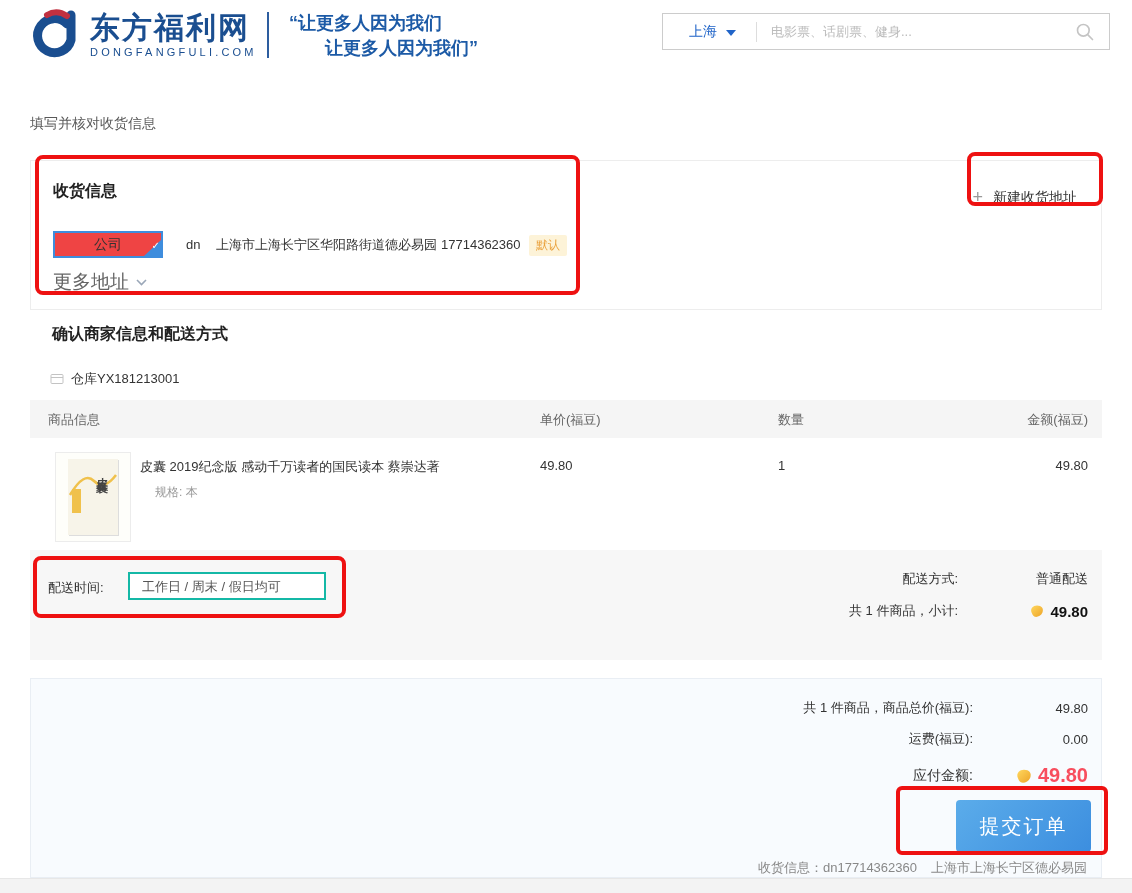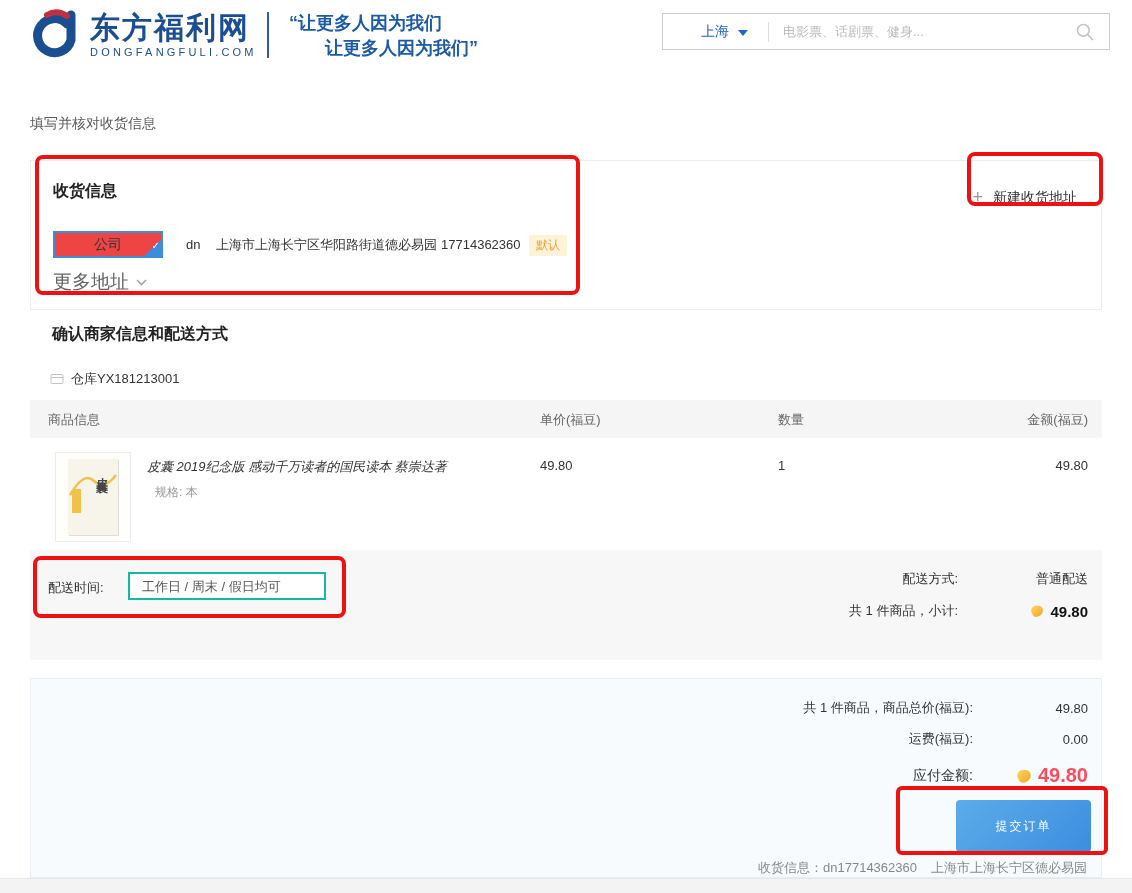--- a/index.html
+++ b/index.html
@@ -11,21 +11,21 @@
   .logo-icon { position:absolute; left:26px; top:8px; }
   .brand { position:absolute; left:90px; top:12px; }
   .brand-cn { font-size:30px; font-weight:bold; color:#1a4e90; letter-spacing:2px; line-height:32px; display:block; }
   .brand-en { font-size:11px; color:#1a4e90; letter-spacing:3.2px; display:block; margin-top:2px; }
   .logo-divider { position:absolute; left:267px; top:12px; width:2px; height:46px; background:#2d5d9f; }
   .tagline { position:absolute; left:289px; top:11px; color:#1c5aa6; font-weight:bold; font-size:18px; line-height:25px; }
   .tagline .line2 { padding-left:36px; display:block; }
 
   .search-box { position:absolute; left:662px; top:13px; width:448px; height:37px; border:1px solid #ccc; background:#fff; display:flex; align-items:center; }
   .city-selector { display:flex; align-items:center; margin-left:26px; cursor:pointer; }
-  .city-label { color:#2064c8; font-size:14px;margin-left:12px; }
+  .city-label { color:#2064c8; font-size:14px; }
   .caret-down { width:0; height:0; border-left:5px solid transparent; border-right:5px solid transparent; border-top:6px solid #2064c8; margin-left:9px; margin-top:2px; }
   .search-divider { width:1px; height:20px; background:#ddd; margin-left:20px; }
   .search-input { flex:1; border:none; outline:none; font-size:13px; color:#333; padding-left:14px; background:transparent; font-family:inherit; }
   .search-input::placeholder { color:#bbb; }
   .search-icon { margin-right:14px; display:flex; }
 
   
   .page-title { position:absolute; left:30px; top:115px; font-size:14px; color:#595959; }
 
   
@@ -50,21 +50,21 @@
   
   .tbl-head { position:absolute; left:30px; top:400px; width:1072px; height:38px; background:#f5f5f5; font-size:13px; color:#666; }
   .tbl-head span { position:absolute; top:11px; }
   .th1 { left:18px; } .th2 { left:510px; } .th3 { left:748px; } .th4 { right:14px; }
   .prod-row { position:absolute; left:30px; top:438px; width:1072px; height:112px; background:#fff; }
   .cover { position:absolute; left:25px; top:14px; width:76px; height:90px; border:1px solid #ececec; background:#fefefa; display:flex; align-items:center; justify-content:center; cursor:pointer; }
   .book { position:relative; width:50px; height:76px; background:#f7f4e9; box-shadow:1px 1px 0 #ddd; }
   .book-title { position:absolute; right:8px; top:8px; writing-mode:vertical-rl; font-size:12px; color:#444; letter-spacing:4px; font-weight:bold; }
   .book-label { position:absolute; left:4px; top:30px; width:9px; height:24px; background:#f0c14b; }
   .squiggle { position:absolute; left:0; top:10px; }
-  .prod-title { position:absolute; left:117px; top:20px; font-size:13px; color:#333;font-style:italic; }
+  .prod-title { position:absolute; left:110px; top:20px; font-size:13px; color:#333; }
   .prod-spec { position:absolute; left:125px; top:46px; font-size:12px; color:#999; }
   .prod-price { position:absolute; left:510px; top:20px; font-size:13px; color:#333; }
   .prod-qty { position:absolute; left:748px; top:20px; font-size:13px; color:#333; }
   .prod-amount { position:absolute; right:14px; top:20px; font-size:13px; color:#333; }
 
   
   .deliv-area { position:absolute; left:30px; top:550px; width:1072px; height:110px; background:#f7f7f7; }
   .time-label { position:absolute; left:18px; top:29px; font-size:13px; color:#333; }
   .time-select { position:absolute; left:98px; top:22px; width:198px; height:28px; background:#fff; border:2px solid #14b8a6; font-size:13px; color:#555; line-height:26px; padding-left:12px; cursor:pointer; }
   .deliv-right { position:absolute; right:14px; top:20px; display:flex; flex-direction:column; gap:14px; }
@@ -73,21 +73,21 @@
   .subtotal-val { width:130px; text-align:right; font-size:15px; font-weight:bold; color:#111; display:inline-flex; justify-content:flex-end; align-items:center; gap:5px; }
 
   
   .summary { position:absolute; left:30px; top:678px; width:1072px; height:200px; background:#f8fbfe; border:1px solid #e9eef4; }
   .sum-rows { position:absolute; right:13px; top:20px; display:flex; flex-direction:column; align-items:flex-end; gap:13px; }
   .sum-row { display:flex; justify-content:flex-end; align-items:center; font-size:13px; color:#333; }
   .sum-row .val { width:115px; text-align:right; font-size:13px; color:#333; }
   .payable-row { margin-top:3px; font-size:14px; }
   .payable-val { width:115px; text-align:right; font-size:20px; font-weight:bold; color:#f84e5e; display:inline-flex; justify-content:flex-end; align-items:center; gap:5px; }
   .submit-btn { position:absolute; left:925px; top:121px; width:135px; height:52px; border:none; border-radius:4px;
-                background:linear-gradient(135deg,#5bacea 0%,#3c8edf 100%); color:#fff; font-size:12px; letter-spacing:2px; cursor:pointer; font-family:Liberation Sans, sans-serif; }
+                background:linear-gradient(135deg,#5bacea 0%,#3c8edf 100%); color:#fff; font-size:20px; letter-spacing:2px; cursor:pointer; font-family:Liberation Sans, sans-serif; }
   .sum-footer { position:absolute; right:14px; top:180px; font-size:13px; color:#888; }
   .sum-footer .gap { display:inline-block; width:14px; }
 
   .bottom-strip { position:absolute; left:0; top:878px; width:1132px; height:15px; background:#f3f3f3; border-top:1px solid #e7e7e7; }
 
   
   .anno { position:absolute; border:4px solid #ee1111; border-radius:8px; pointer-events:none; z-index:50; }
   .anno1 { left:35px; top:155px; width:545px; height:140px; }
   .anno2 { left:967px; top:152px; width:136px; height:54px; }
   .anno3 { left:33px; top:556px; width:313px; height:62px; }

